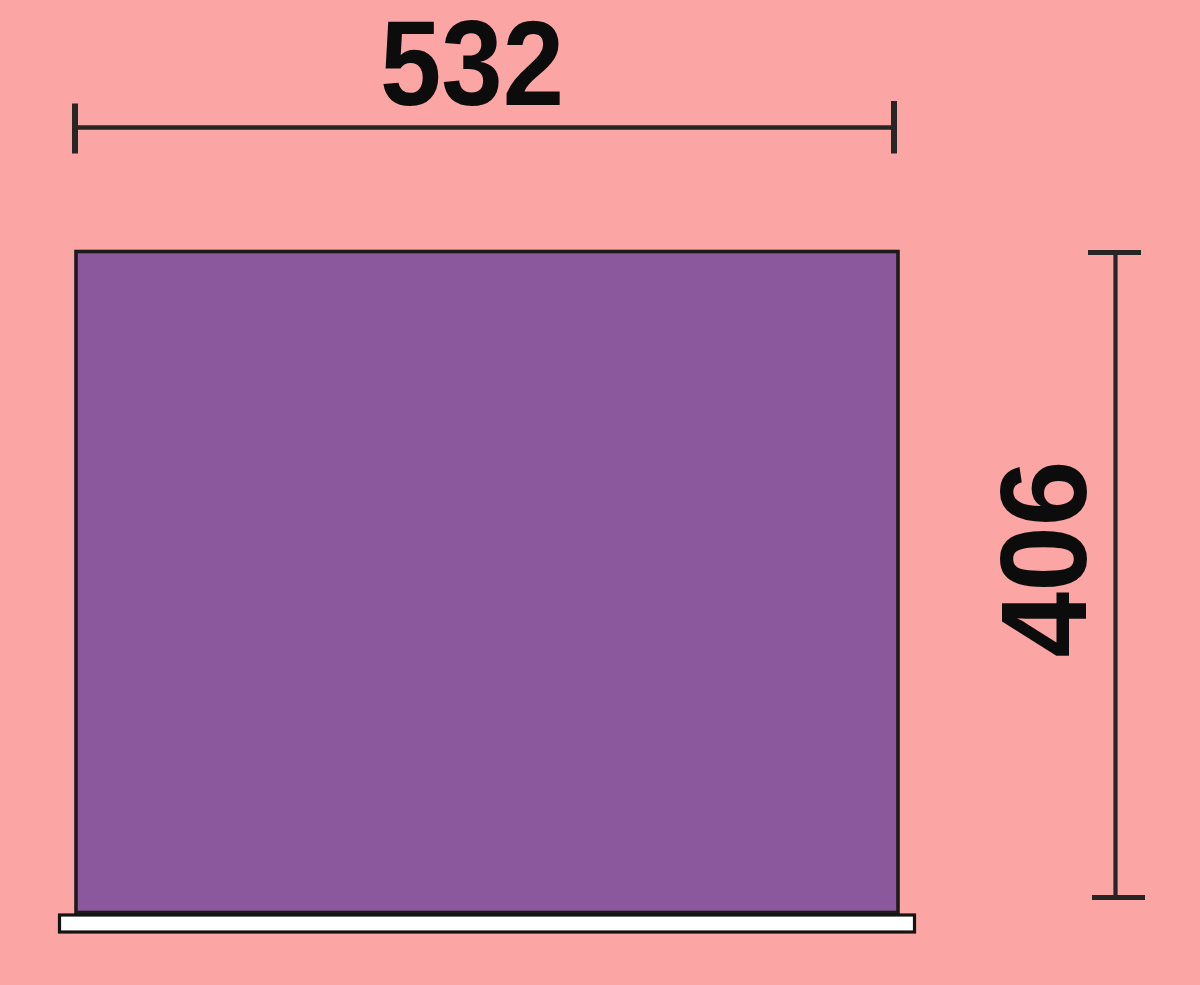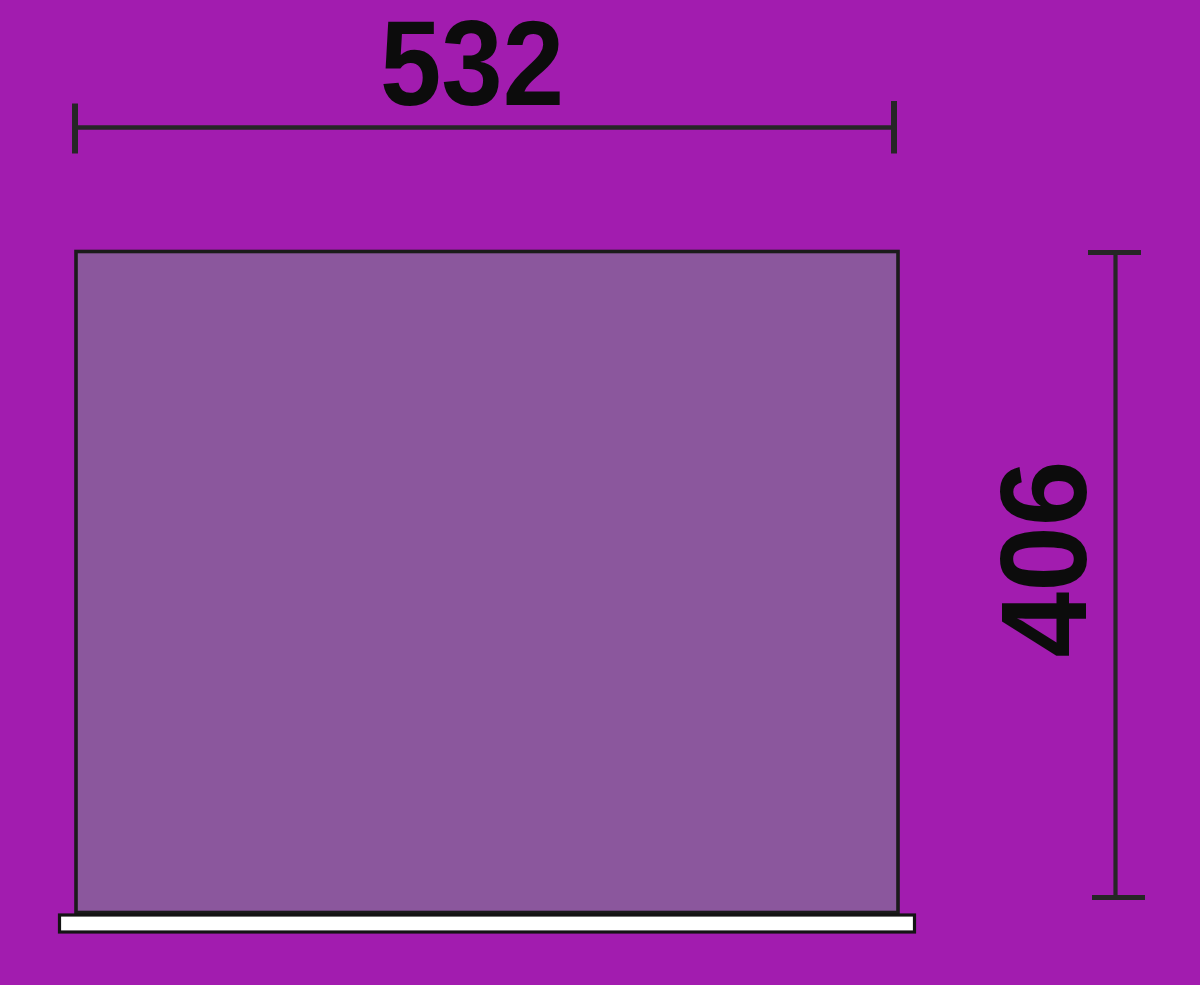--- a/index.html
+++ b/index.html
@@ -1,16 +1,16 @@
 <!DOCTYPE html>
 <html><head>
 <meta charset="utf-8">
 <style>
   html,body{margin:0;padding:0;background:#ffffff;}
-  .page{position:relative;width:1200px;height:985px;background:#a21caf;overflow:hidden;
+  .page{position:relative;width:1200px;height:985px;background:#fca5a5;overflow:hidden;
         font-family:"Liberation Sans", sans-serif;}
 </style>
 </head>
 <body>
 <div class="page">
 <svg width="1200" height="985" viewBox="0 0 1200 985" xmlns="http://www.w3.org/2000/svg">
 
   <text x="472" y="105" text-anchor="middle" font-family="Liberation Sans" font-weight="bold" font-size="120" fill="#0c0c0c" textLength="184" lengthAdjust="spacingAndGlyphs">532</text>
 
   <g stroke="#262626" fill="none">

